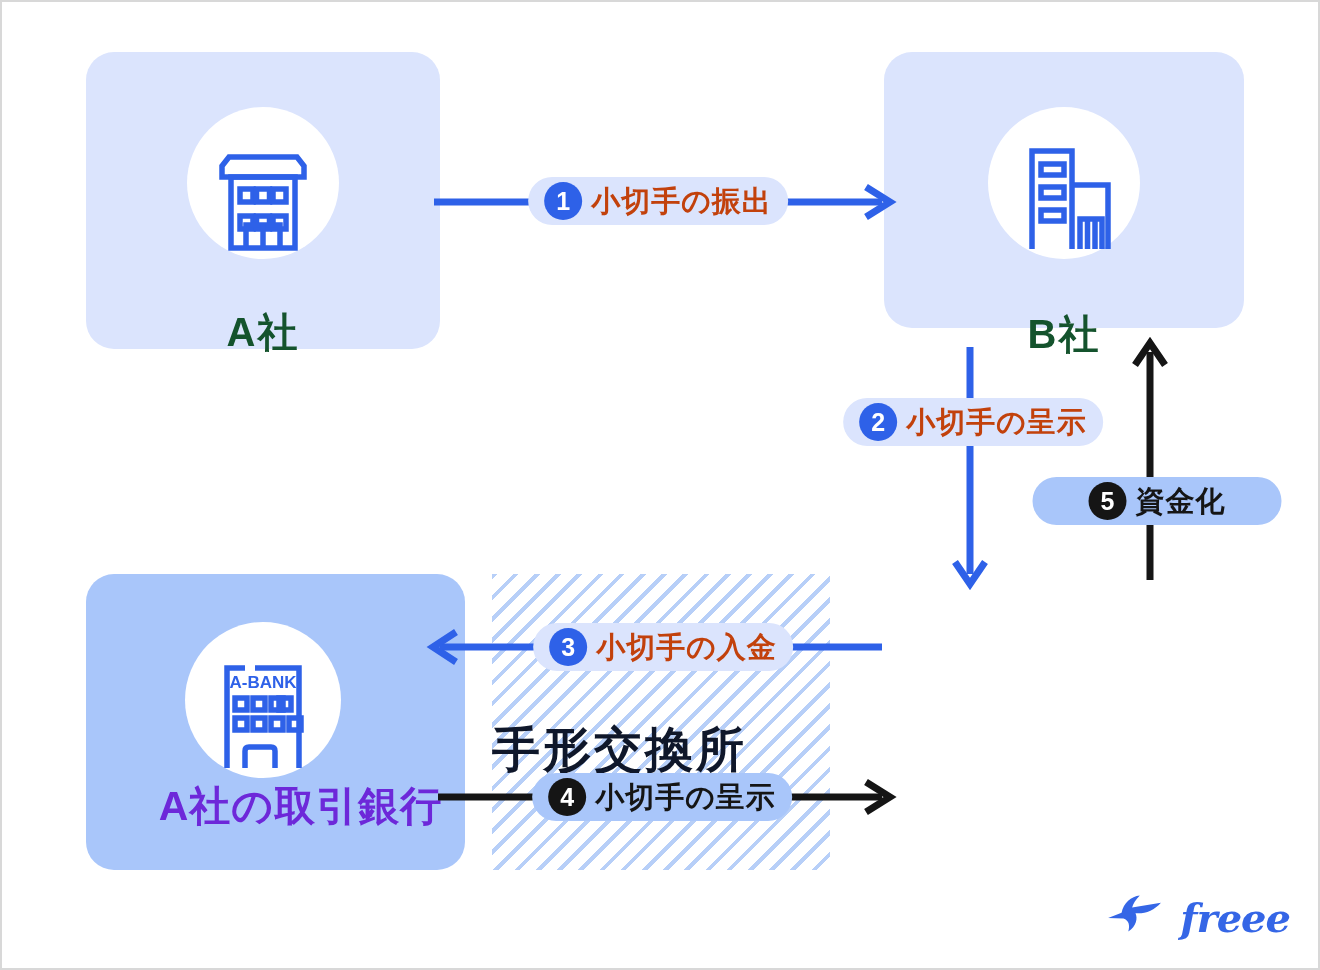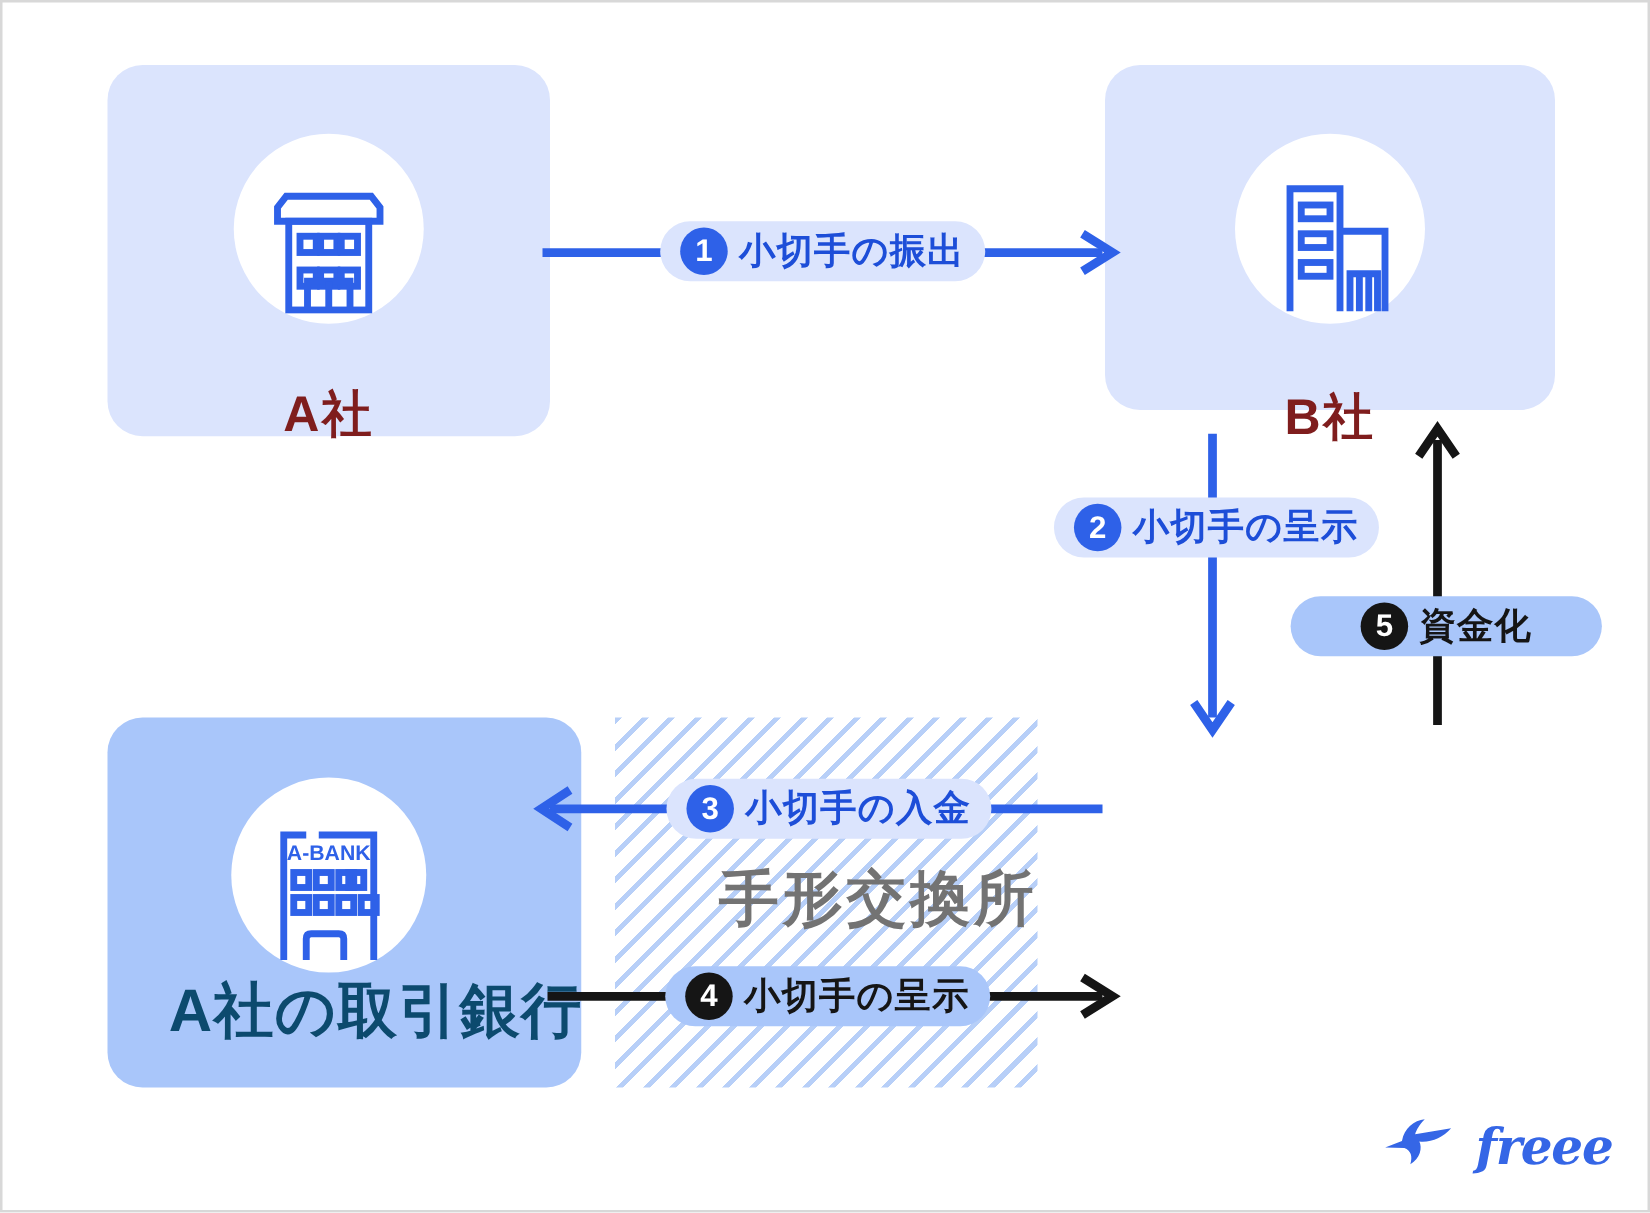--- a/index.html
+++ b/index.html
@@ -6,48 +6,48 @@
   .stage{
     position:relative; width:1320px; height:970px; background:#ffffff;
     border:2px solid #d8d8d8; box-sizing:border-box; overflow:hidden;
     font-family:"Liberation Sans","DejaVu Sans",sans-serif;
   }
   .box{position:absolute; border-radius:28px;}
   .box.light{background:#dbe4fd;}
   .box.medium{background:#a9c6fa;padding-left:25px;}
   .icon-circle{position:absolute; background:#ffffff; border-radius:50%;}
   .entity-label{position:absolute; width:100%; text-align:center; font-weight:bold; line-height:1;}
-  .company-label{font-size:40px; color:#7f1d1d; letter-spacing:2px;}
-  .bank-label{font-size:48px; color:#0c4a6e; letter-spacing:1px;}
+  .company-label{font-size:40px; color:#14532d; letter-spacing:2px;}
+  .bank-label{font-size:41px; color:#6d28d9; letter-spacing:1px;}
   .hatch{
     position:absolute; left:490px; top:572px; width:338px; height:296px;
     background:repeating-linear-gradient(135deg,#b7cff8 0,#b7cff8 4px,#ffffff 4px,#ffffff 15px);
   }
   .clearing-title{
-    position:absolute; left:490px; top:694px; width:338px; text-align:right;
-    font-size:48px; font-weight:800; color:#737373; letter-spacing:3px; line-height:1;
+    position:absolute; left:490px; top:724px; width:338px; text-align:left;
+    font-size:48px; font-weight:800; color:#0f172a; letter-spacing:3px; line-height:1;
   }
   .arrows{position:absolute; left:0; top:0; z-index:2; pointer-events:none;}
   .pill{
     position:absolute; z-index:3; display:flex; align-items:center; gap:9px;
     height:48px; border-radius:24px; padding:0 16px; transform:translateX(-50%);
     white-space:nowrap;
   }
   .pill.light{background:#dbe4fd;}
   .pill.dark{background:#a9c6fa;}
   .pill.wide{padding:0 56px;}
   .pill-num{
     flex:none; width:38px; height:38px; border-radius:50%; color:#ffffff;
     display:flex; align-items:center; justify-content:center;
     font-size:25px; font-weight:bold;
   }
   .pill.light .pill-num{background:#2e61e8;}
   .pill.dark .pill-num{background:#151515;}
   .pill-label{font-size:29px; font-weight:bold; letter-spacing:1px; line-height:1;}
-  .pill.light .pill-label{color:#1d4ed8;}
+  .pill.light .pill-label{color:#c2410c;}
   .pill.dark .pill-label{color:#151515;text-align:center;}
   .logo{
     position:absolute; right:28px; bottom:26px; z-index:2;
     display:flex; align-items:center; gap:16px;
   }
   .logo-text{
     font-family:"DejaVu Serif","Liberation Serif",serif; font-style:italic; font-weight:bold;
     font-size:40px; color:#3566e6; line-height:1; letter-spacing:-1px;
   }
   .bldg{position:absolute;}

